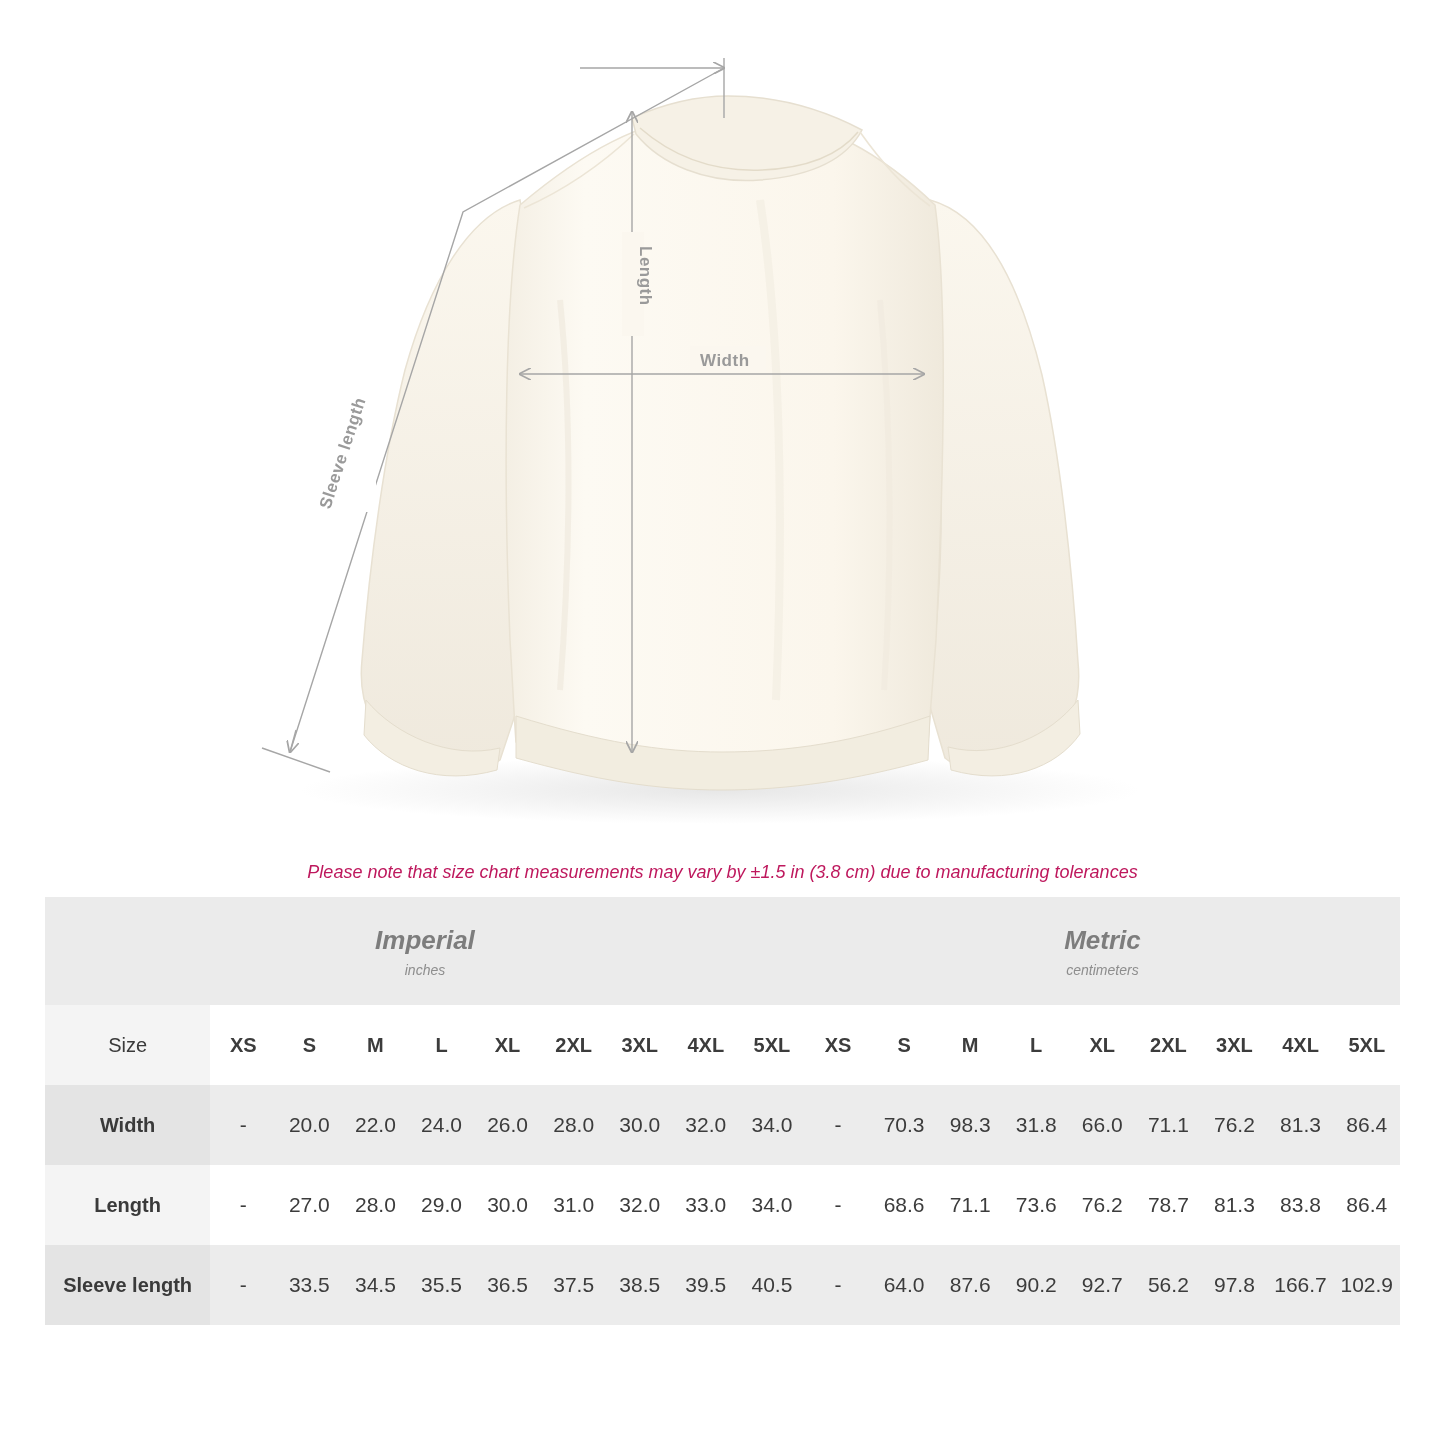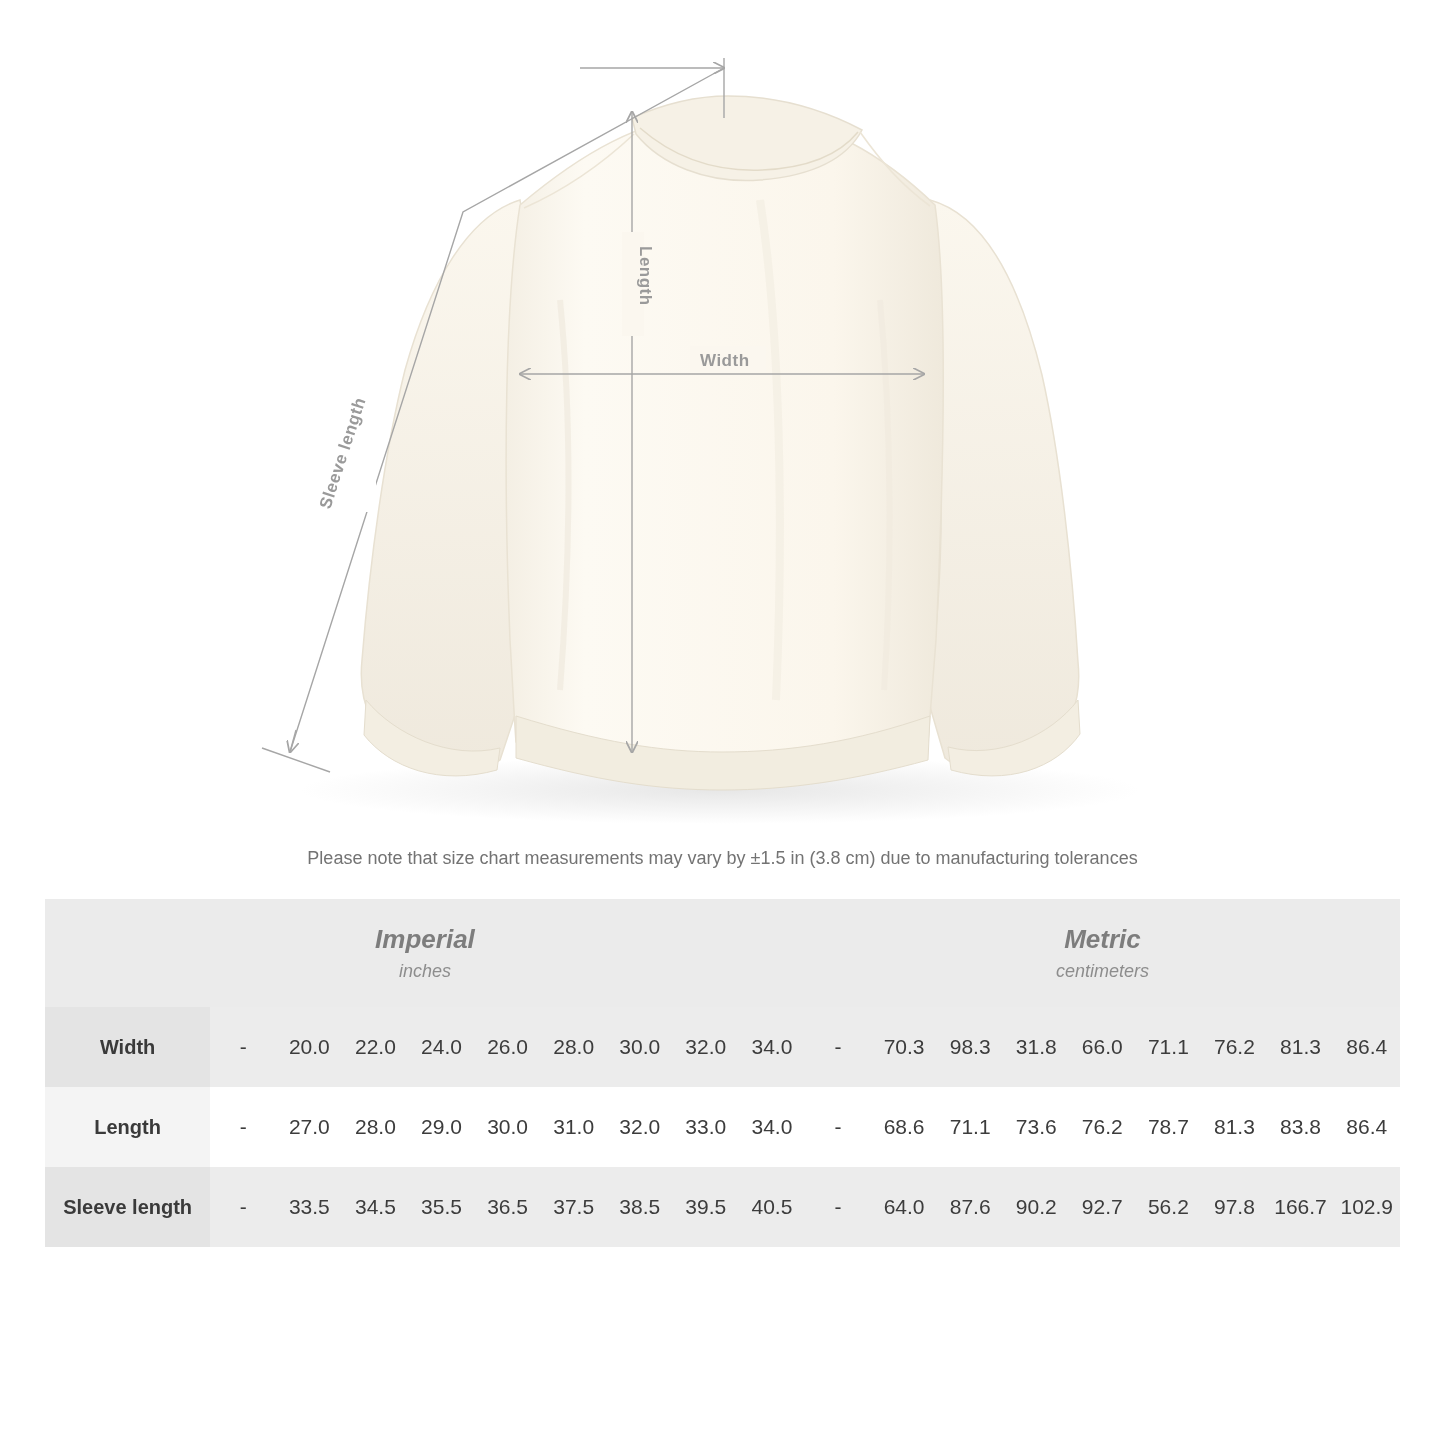--- a/index.html
+++ b/index.html
@@ -46,28 +46,29 @@
     text-align: center;
     margin-top: 10px;
   }
   .chart-title {
     font-size: 30px;
     font-weight: bold;
     color: #222222;
     letter-spacing: -0.2px;
   }
   .chart-note {
-    margin-top: 18px;
+    margin-top: 32px;
     font-size: 18px;
-    color: #737373;
+    font-style: italic;
+    color: #be185d;
   }
 
   
   .table-wrap {
-    margin-top: 30px;
+    margin-top: 14px;
     padding: 0 45px;
   }
   table.size-table {
     border-collapse: collapse;
     width: 1355px;
     table-layout: fixed;
   }
   table.size-table td, table.size-table th {
     text-align: center;
     vertical-align: middle;
@@ -78,21 +79,21 @@
     height: 108px;
     padding: 0;
   }
   .unit-name {
     font-size: 26px;
     font-style: italic;
     font-weight: bold;
     color: #7d7d7d;
   }
   .unit-sub {
-    font-size: 18px;
+    font-size: 14px;
     font-style: italic;
     color: #8d8d8d;
     margin-top: 6px;
   }
 
   .head-row td {
     height: 78px;
     font-size: 20px;
     color: #4a4a4a;
     background: #ffffff;
@@ -263,20 +264,41 @@
           <td colspan="10">
             <div class="unit-name">Imperial</div>
             <div class="unit-sub">inches</div>
           </td>
           <td colspan="9">
             <div class="unit-name">Metric</div>
             <div class="unit-sub">centimeters</div>
           </td>
         </tr>
 
+        <tr class="head-row">
+          <td class="rowlabel">Size</td>
+          <td class="sizecell">XS</td>
+          <td class="sizecell">S</td>
+          <td class="sizecell">M</td>
+          <td class="sizecell">L</td>
+          <td class="sizecell">XL</td>
+          <td class="sizecell">2XL</td>
+          <td class="sizecell">3XL</td>
+          <td class="sizecell">4XL</td>
+          <td class="sizecell">5XL</td>
+          <td class="sizecell">XS</td>
+          <td class="sizecell">S</td>
+          <td class="sizecell">M</td>
+          <td class="sizecell">L</td>
+          <td class="sizecell">XL</td>
+          <td class="sizecell">2XL</td>
+          <td class="sizecell">3XL</td>
+          <td class="sizecell">4XL</td>
+          <td class="sizecell">5XL</td>
+        </tr>
 
         <tr class="data-row row-shaded">
           <td class="rowlabel">Width</td>
           <td>-</td>
           <td>20.0</td>
           <td>22.0</td>
           <td>24.0</td>
           <td>26.0</td>
           <td>28.0</td>
           <td>30.0</td>

